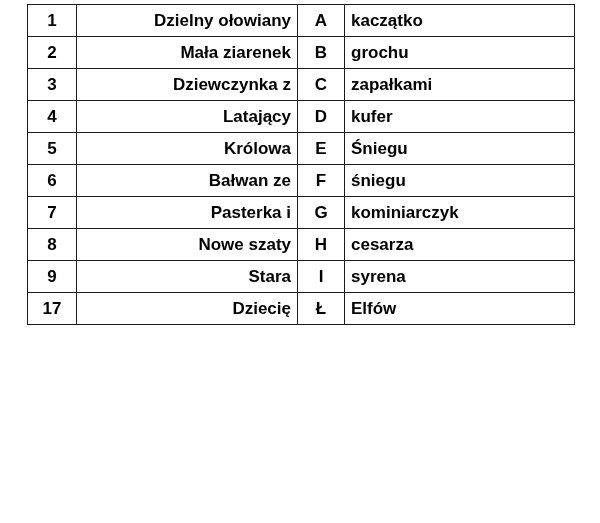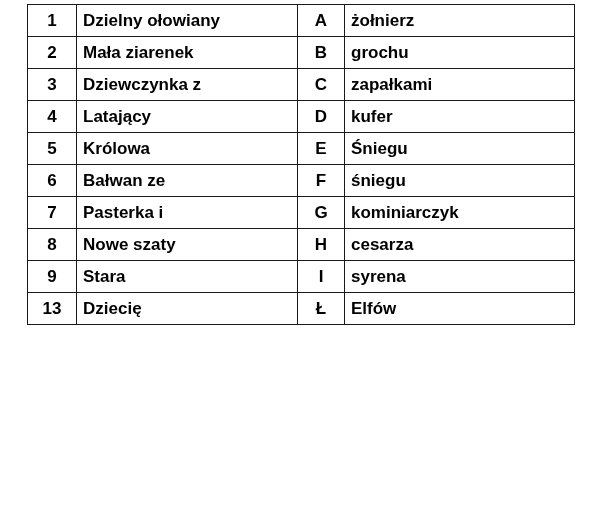--- a/index.html
+++ b/index.html
@@ -36,21 +36,21 @@
     white-space: nowrap;
     overflow: hidden;
   }
   td.col-num {
     width: 36px;
     text-align: center;
     padding: 0 2px;
   }
   td.col-left {
     width: 208px;
-    text-align: left;
+    text-align: right;
     padding-left: 9px;
   }
   td.col-letter {
     width: 34px;
     text-align: center;
     padding: 0 2px;
   }
   td.col-right {
     width: 217px;
     text-align: left;
@@ -60,21 +60,21 @@
 </head>
 <body>
 
 <div class="sheet">
   <table class="matching-table">
     <tbody>
       <tr>
         <td class="col-num">1</td>
         <td class="col-left">Dzielny ołowiany</td>
         <td class="col-letter">A</td>
-        <td class="col-right">żołnierz</td>
+        <td class="col-right">kaczątko</td>
       </tr>
       <tr>
         <td class="col-num">2</td>
         <td class="col-left">Mała ziarenek</td>
         <td class="col-letter">B</td>
         <td class="col-right">grochu</td>
       </tr>
       <tr>
         <td class="col-num">3</td>
         <td class="col-left">Dziewczynka z</td>
@@ -111,20 +111,20 @@
         <td class="col-letter">H</td>
         <td class="col-right">cesarza</td>
       </tr>
       <tr>
         <td class="col-num">9</td>
         <td class="col-left">Stara</td>
         <td class="col-letter">I</td>
         <td class="col-right">syrena</td>
       </tr>
       <tr>
-        <td class="col-num">13</td>
+        <td class="col-num">17</td>
         <td class="col-left">Dziecię</td>
         <td class="col-letter">Ł</td>
         <td class="col-right">Elfów</td>
       </tr>
     </tbody>
   </table>
 </div>
 
 </body></html>

